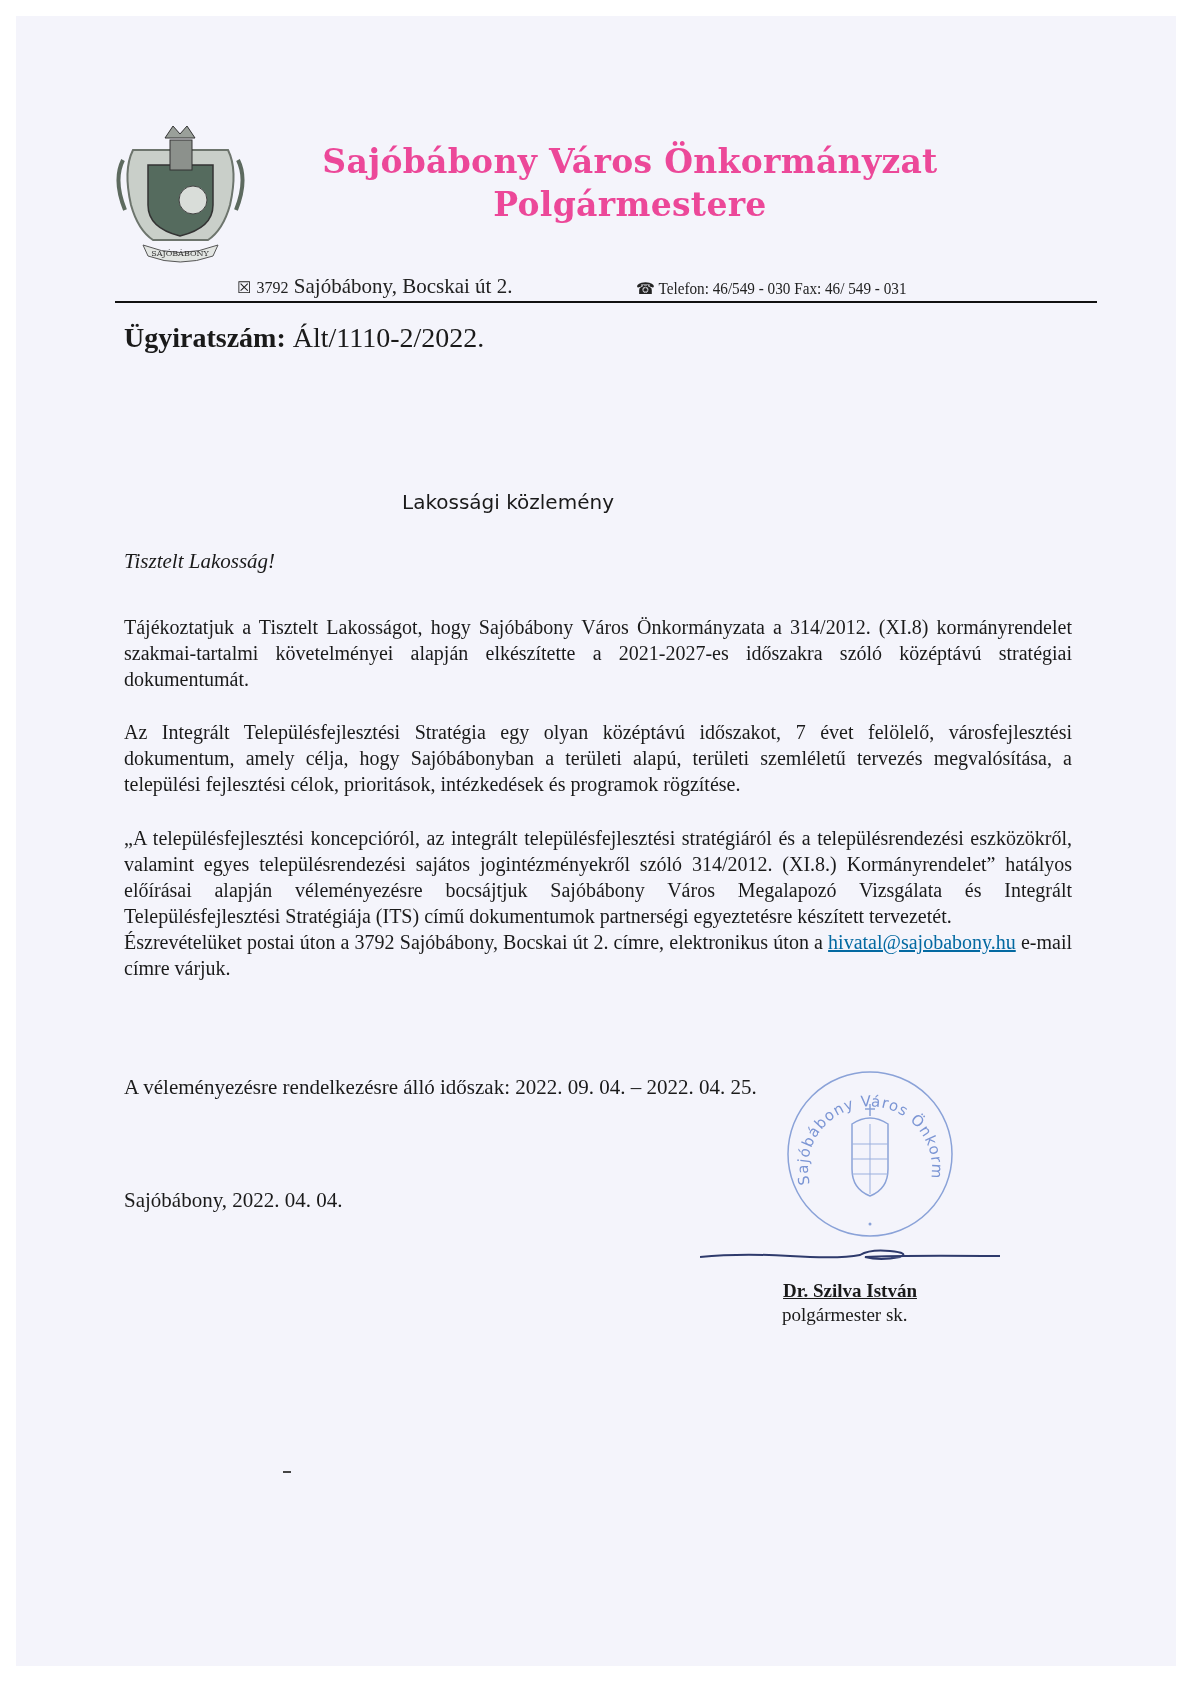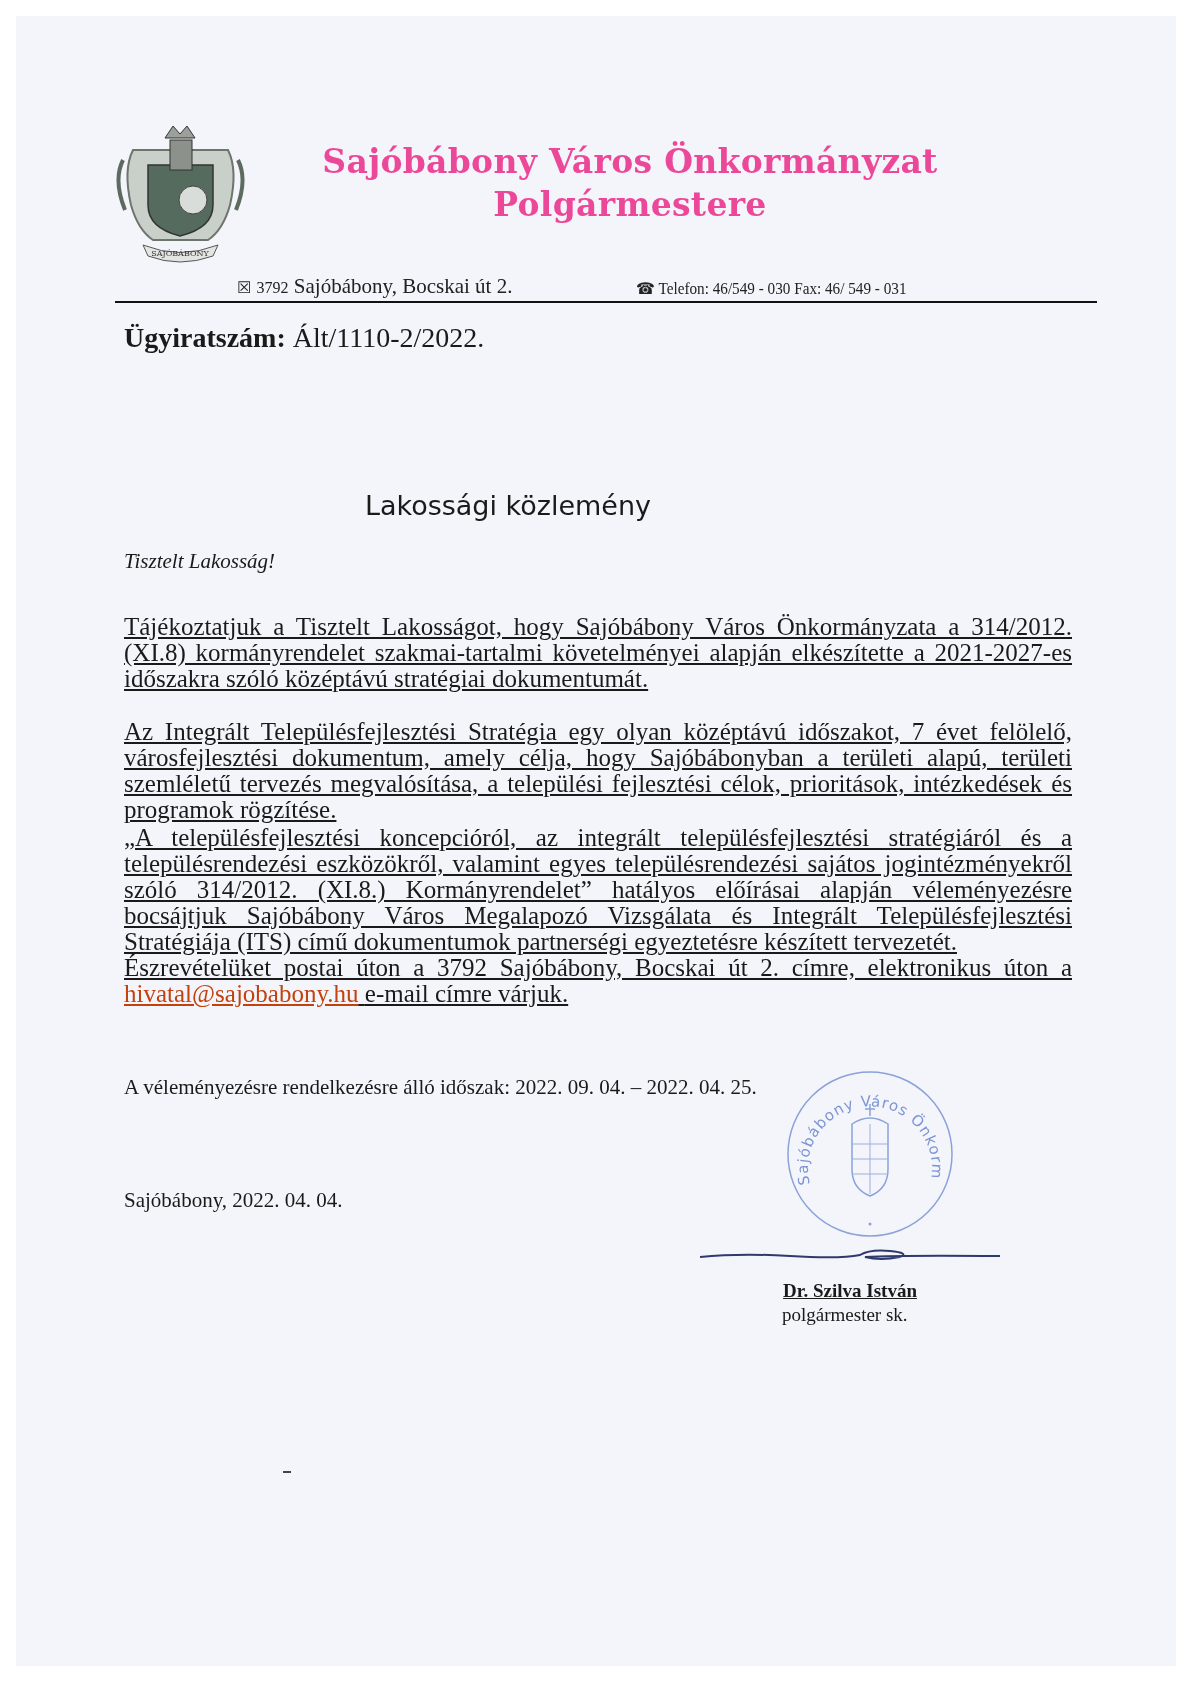--- a/index.html
+++ b/index.html
@@ -20,30 +20,30 @@
   }
   .addr-line { top: 274px; font-size: 21px; color: #222; white-space: nowrap; }
   .addr-line .small { font-size: 16px; }
   .addr { left: 227px; margin-left: 10px; }
   .phone { left: 636px; font-size: 16px; top: 279px; transform: scaleX(0.95); transform-origin: left; }
   .rule { left: 115px; top: 301px; width: 982px; height: 2px; background: #111; }
   .case { left: 124px; top: 322px; font-size: 28px; }
   .case b { font-weight: bold; }
   .heading {
     left: 0; width: 1016px; top: 490px; text-align: center;
-    font-family: "DejaVu Sans", sans-serif; font-size: 27px; color: #1a1a1a;
+    font-family: "DejaVu Sans", sans-serif; font-size: 20px; color: #1a1a1a;
   }
   .salute { left: 124px; top: 549px; font-size: 21px; font-style: italic; }
   .para {
-    left: 124px; width: 948px; font-size: 25px; line-height: 26px; text-align: justify; text-decoration: underline;
+    left: 124px; width: 948px; font-size: 20px; line-height: 26px; text-align: justify;
   }
   .p1 { top: 614px; }
   .p2 { top: 719px; }
   .p3 { top: 825px; }
-  .para a { color: #c2410c; text-decoration: underline; }
+  .para a { color: #0369a1; text-decoration: underline; }
   .period { left: 124px; top: 1075px; font-size: 21px; white-space: nowrap; }
   .place-date { left: 124px; top: 1188px; font-size: 21px; }
   .stamp { left: 780px; top: 1064px; width: 180px; height: 180px; }
   .sig-line { left: 700px; top: 1245px; width: 300px; height: 20px; }
   .signer { left: 740px; top: 1280px; width: 220px; text-align: center; font-size: 19px; font-weight: bold; text-decoration: underline; }
   .signer-role { left: 782px; top: 1304px; width: 220px; text-align: left; font-size: 19px; }
   .dash { left: 283px; top: 1471px; width: 8px; height: 2px; background: #444; }
 </style>
 </head>
 <body>

